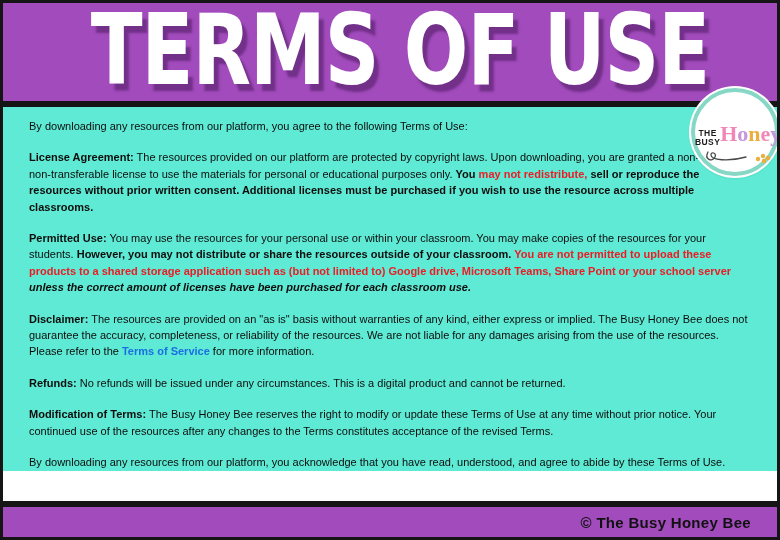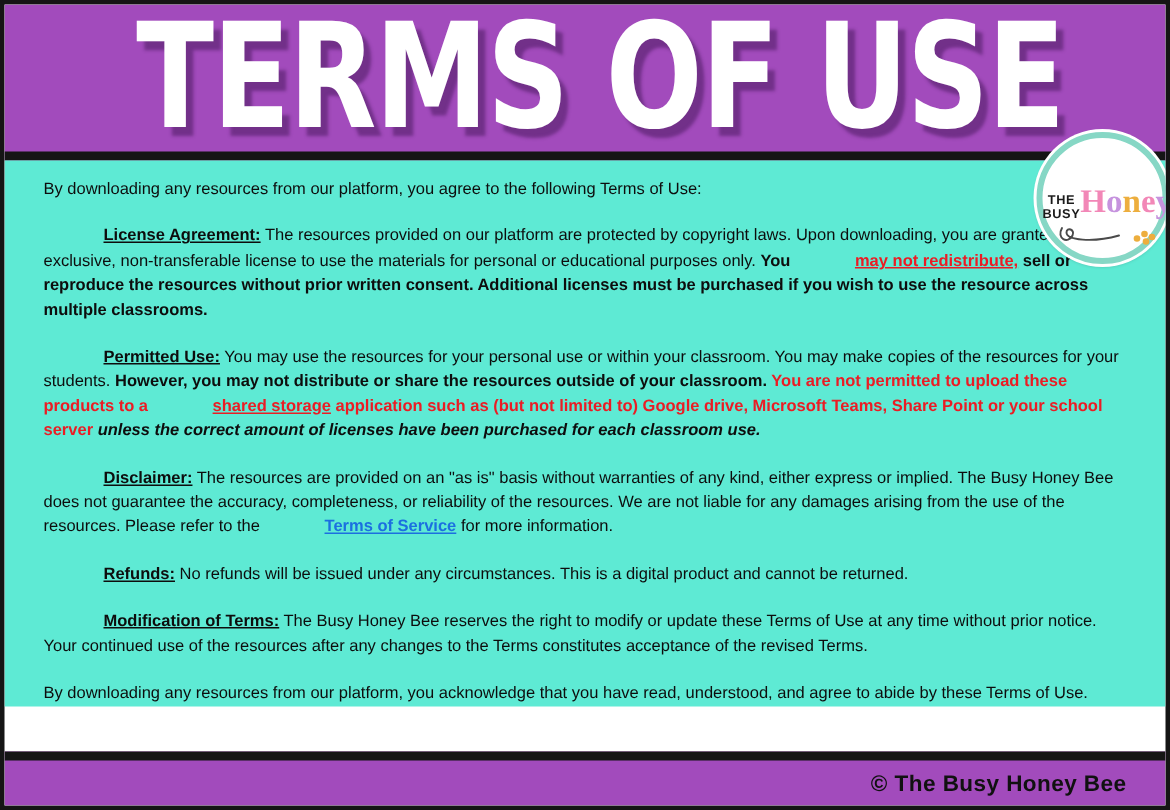--- a/index.html
+++ b/index.html
@@ -76,21 +76,21 @@
   
   .content{
     background:#5eead4;
     padding:11px 28px 0 26px;
     font-size:11px;
     line-height:16.4px;
     color:#0d0d0d;
   }
   .content p{margin:0 0 15px 0;}
   .b{font-weight:bold;}
-  .u{text-decoration:underline;margin-left:40px;}
+  .u{}
   .red{color:var(--red);}
   .i{font-style:italic;}
   a.link,.link{color:var(--link);cursor:pointer;}
   
   .footer{
     position:absolute;left:0;right:0;bottom:0;
     height:36px;
     background:var(--purple);
     border-top:6px solid var(--ink);
     display:flex;align-items:center;justify-content:flex-end;

